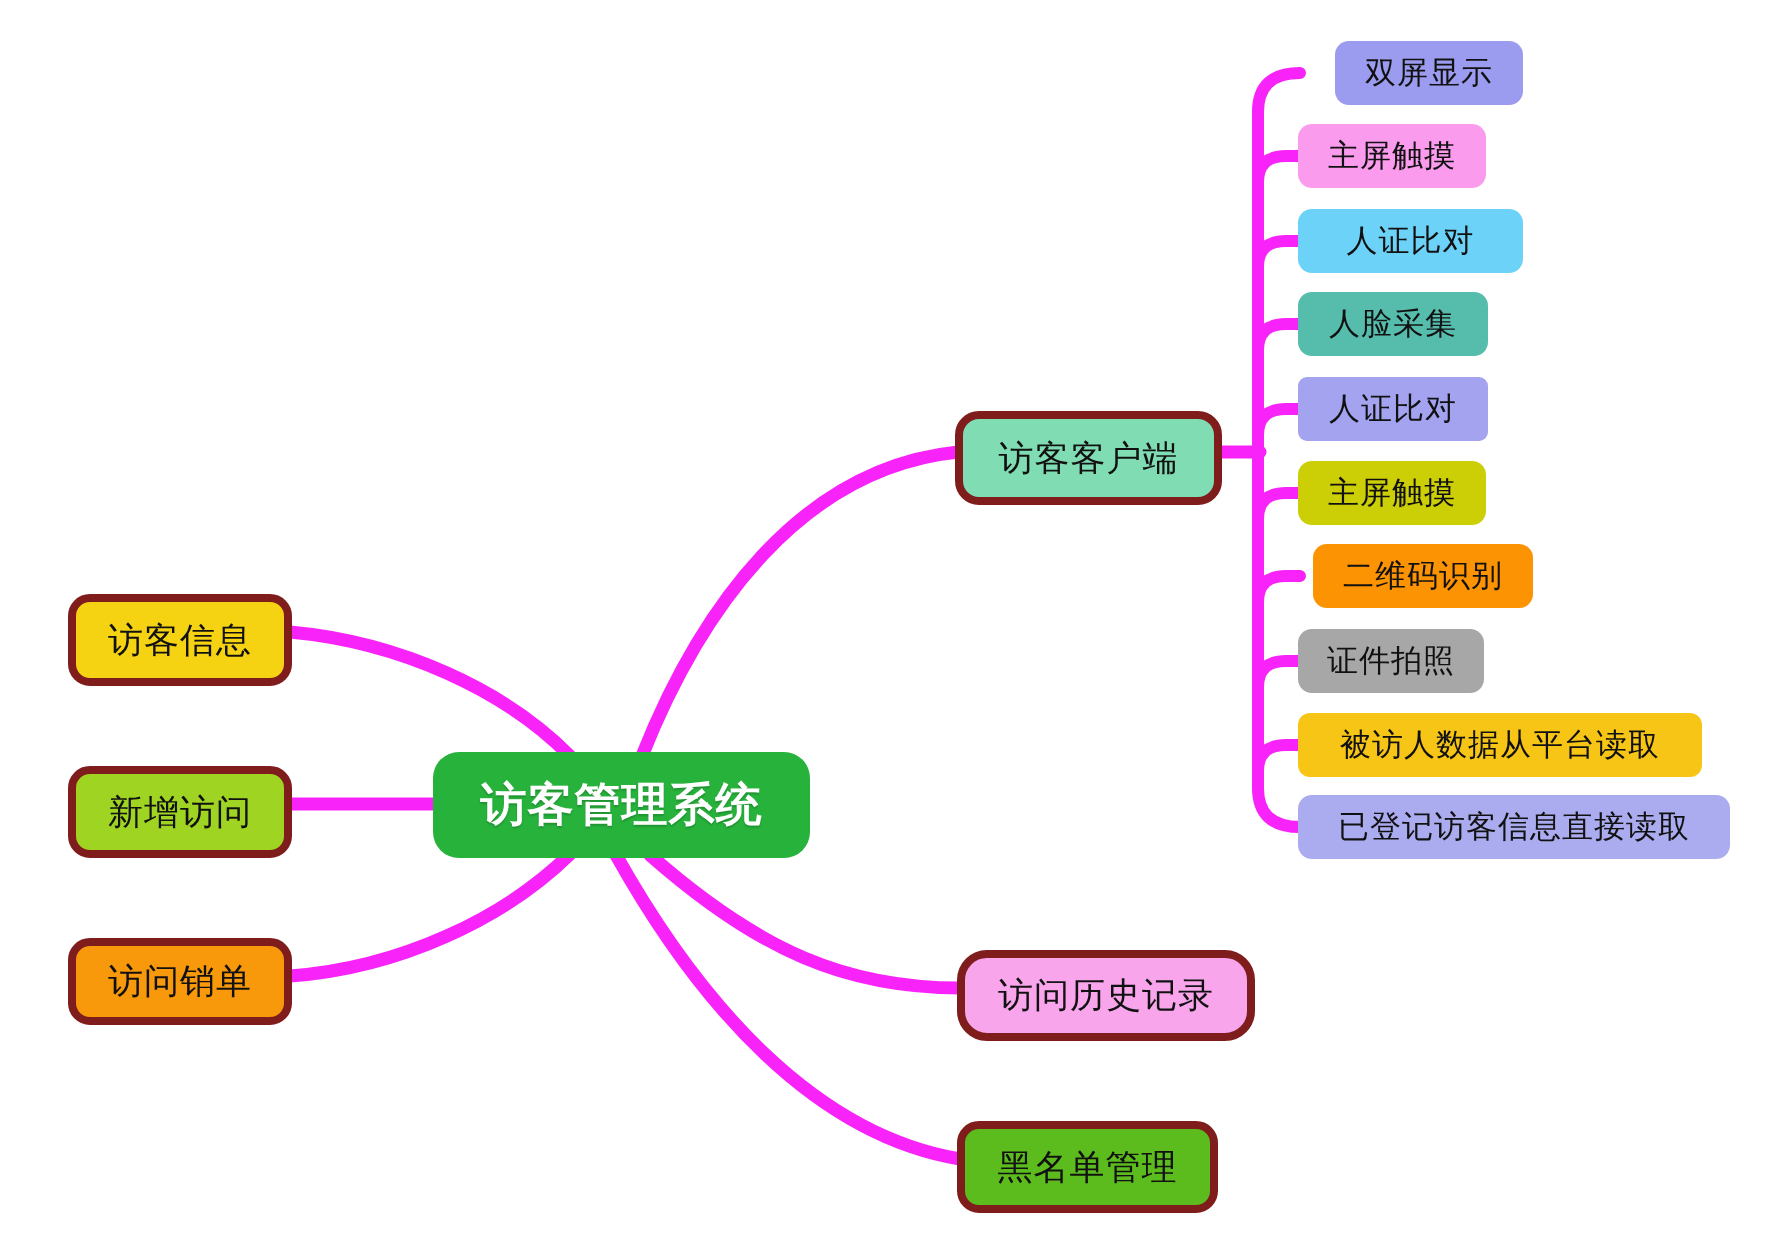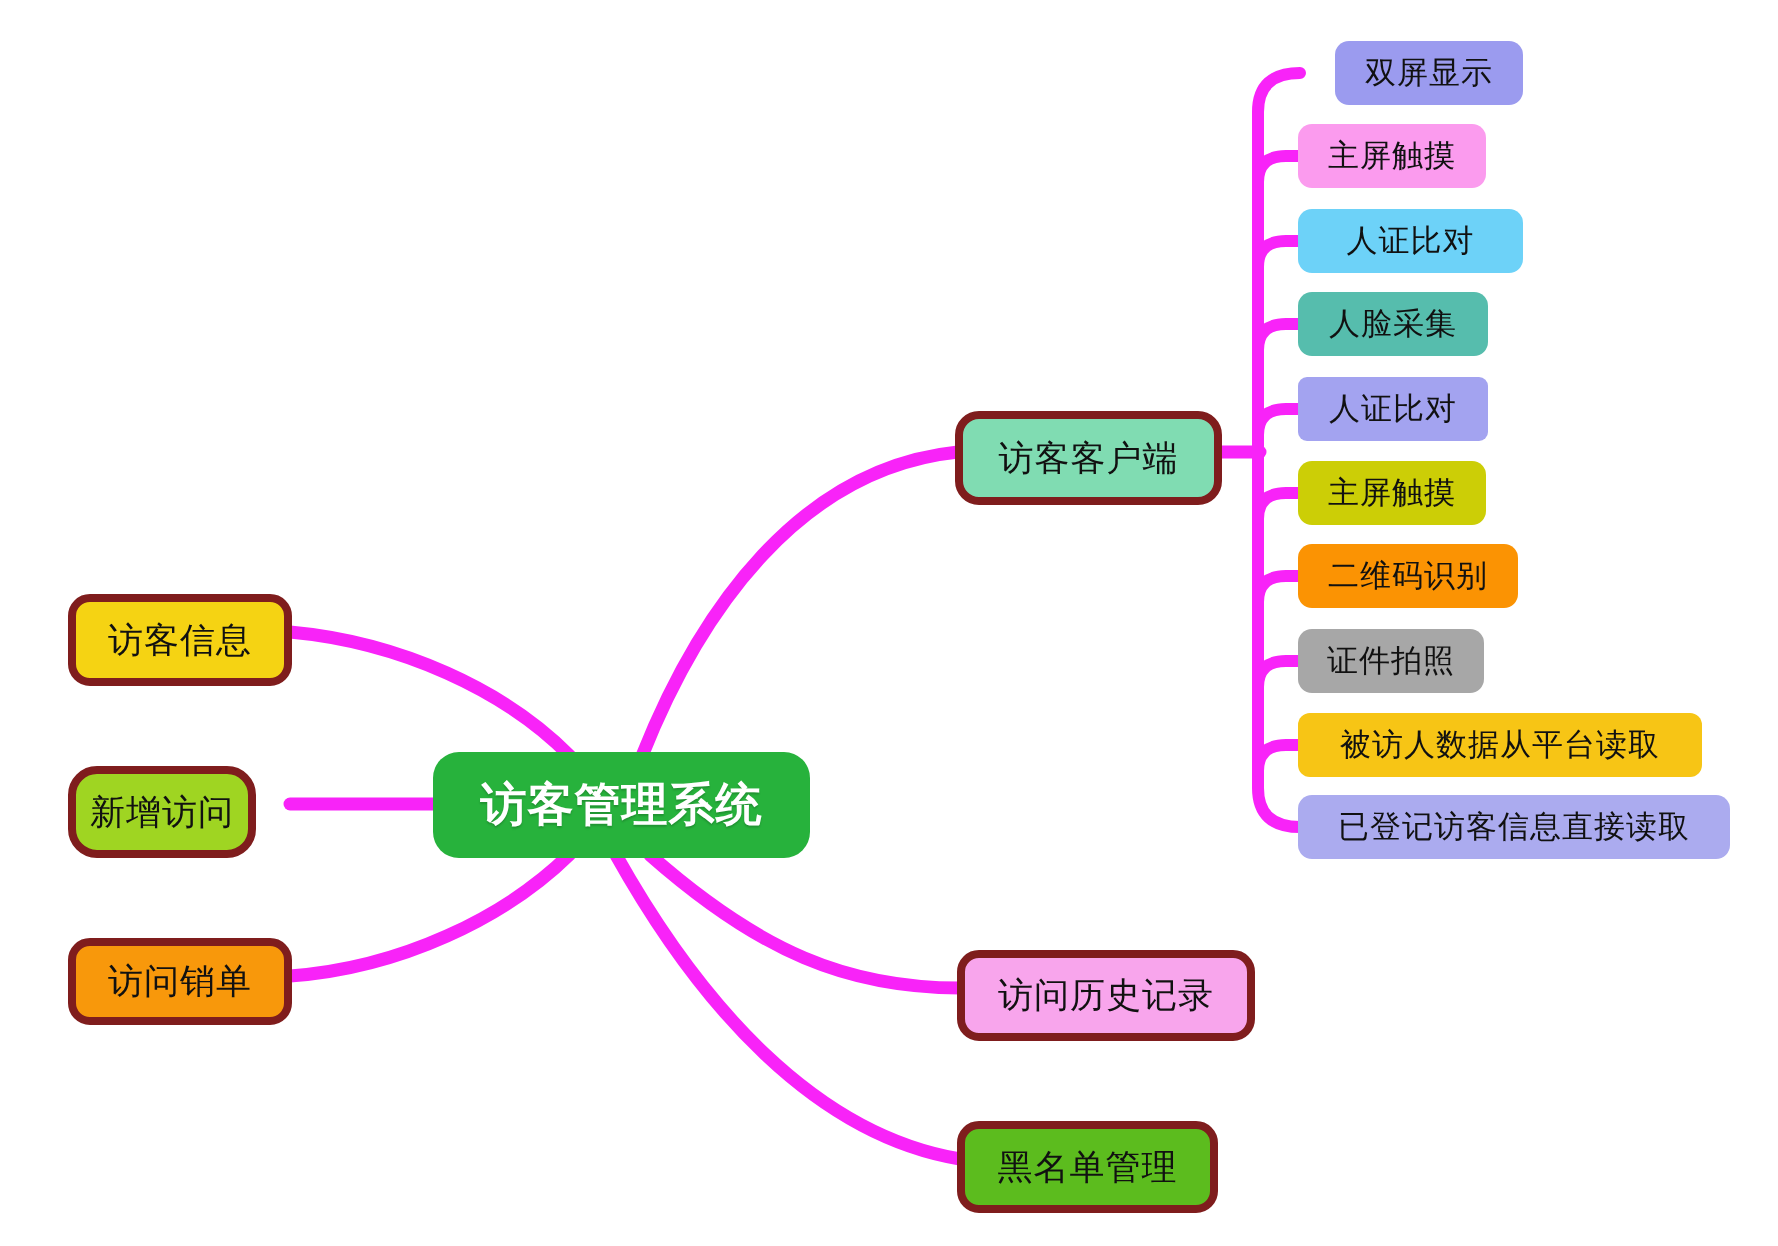--- a/index.html
+++ b/index.html
@@ -38,39 +38,39 @@
     text-shadow: 0 2px 2px rgba(0,0,0,0.18);
   }
   
   .branch-node {
     border: 8px solid #7f1d1d;
     border-radius: 22px;
     font-size: 35px;
     margin-top: 8px;
   }
   .n-visitor-info   { left: 68px;  top: 586px; width: 224px; height: 92px; }
-  .n-new-visit      { left: 68px;  top: 758px; width: 188px; height: 92px; border-radius: 29px; }
+  .n-new-visit      { left: 68px;  top: 758px; width: 224px; height: 92px; }
   .n-visit-cancel   { left: 68px;  top: 930px; width: 224px; height: 87px; }
   .n-client         { left: 955px; top: 403px; width: 267px; height: 94px; border-radius: 24px; }
   .n-history        { left: 957px; top: 942px; width: 298px; height: 91px; }
   .n-blacklist      { left: 957px; top: 1113px; width: 261px; height: 92px; }
   
   .child-node {
     left: 1298px;
     height: 64px;
     border-radius: 14px;
     font-size: 31px;
   }
   .c0 { top: 41px;  width: 188px; }
   .c1 { top: 124px; width: 188px; }
   .c2 { top: 209px; width: 225px; }
   .c3 { top: 292px; width: 190px; }
   .c4 { top: 377px; width: 190px; }
   .c5 { top: 461px; width: 188px; }
-  .c6 { top: 544px; width: 220px; }
+  .c6 { top: 544px; width: 220px; margin-left: 15px; }
   .c7 { top: 629px; width: 186px; }
   .c8 { top: 713px; width: 404px; border-radius: 12px; }
   .c9 { top: 795px; width: 432px; }
 </style>
 </head>
 <body>
 
 <div class="canvas">
 
   <svg class="connector-layer" viewBox="0 0 1778 1246" xmlns="http://www.w3.org/2000/svg">
@@ -98,21 +98,21 @@
     </g>
   </svg>
 
   <div class="node root-node" style="background-color: rgb(39, 178, 60);">访客管理系统</div>
 
   <div class="node branch-node n-visitor-info" style="background-color: rgb(245, 211, 19);">访客信息</div>
   <div class="node branch-node n-new-visit" style="background-color: rgb(159, 213, 34);">新增访问</div>
   <div class="node branch-node n-visit-cancel" style="background-color: rgb(248, 152, 11);">访问销单</div>
 
   <div class="node branch-node n-client" style="background-color: rgb(128, 220, 178);">访客客户端</div>
-  <div class="node branch-node n-history" style="background-color: rgb(248, 165, 236);">访问历史记录</div>
+  <div class="node branch-node n-history" style="background-color: rgb(248, 165, 236); border-radius: 30px;">访问历史记录</div>
   <div class="node branch-node n-blacklist" style="background-color: rgb(92, 188, 30);">黑名单管理</div>
 
   <div class="node child-node c0" style="background-color: rgb(155, 155, 239); margin-left: 37px;">双屏显示</div>
   <div class="node child-node c1" style="background-color: rgb(251, 155, 238);">主屏触摸</div>
   <div class="node child-node c2" style="background-color: rgb(109, 210, 248);">人证比对</div>
   <div class="node child-node c3" style="background-color: rgb(86, 189, 173);">人脸采集</div>
   <div class="node child-node c4" style="background-color: rgb(163, 163, 240); border-radius: 9px;">人证比对</div>
   <div class="node child-node c5" style="background-color: rgb(204, 206, 6);">主屏触摸</div>
   <div class="node child-node c6" style="background-color: rgb(251, 147, 3);">二维码识别</div>
   <div class="node child-node c7" style="background-color: rgb(167, 167, 167);">证件拍照</div>

